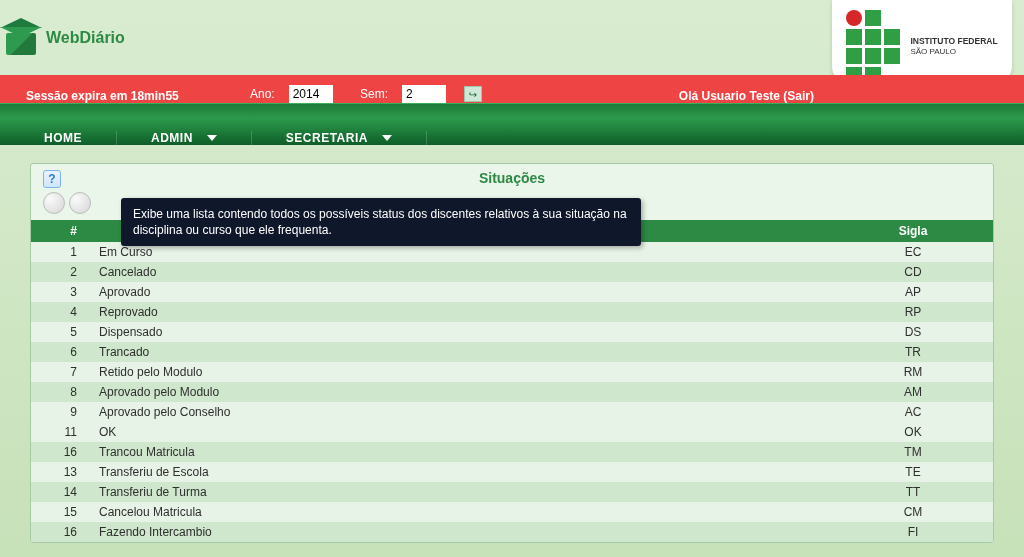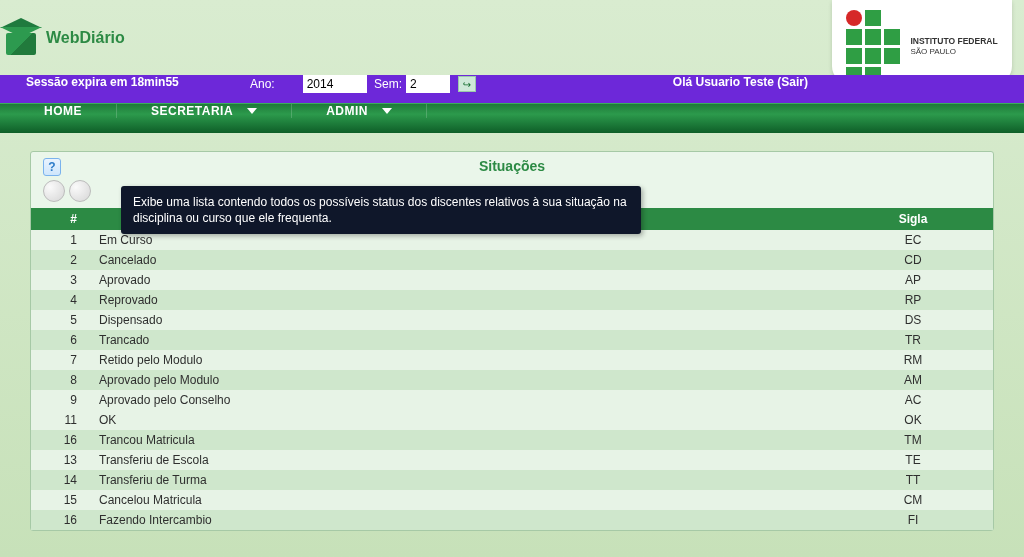--- a/index.html
+++ b/index.html
@@ -53,42 +53,42 @@
     padding:18px 12px 10px 12px;
     display:flex; align-items:center; justify-content:center;
   }
   .if-grid { display:grid; grid-template-columns: repeat(3, 16px); grid-auto-rows:16px; gap:3px; margin-right:10px;}
   .if-grid div { background:#2f9e44; }
   .if-grid .red { background:#d62828; border-radius:50%; }
   .if-grid .empty { background:transparent; }
   .if-text { font-size:8px; color:#333; line-height:1.2; }
   .if-text b { font-size:8.5px; }
   .session-bar {
-    height:28px; background:#6d28d9;
-    display:flex; align-items:flex-start;
+    height:28px; background:#ef4444;
+    display:flex; align-items:flex-end;
     color:#fff; font-size:12px; font-weight:bold;
     padding-left:26px; padding-right:200px;
     position:relative;
   }
-  .session-bar .ano-sem { position:absolute; left:250px; display:flex; align-items:center; gap:2px; font-weight:normal;}
+  .session-bar .ano-sem { position:absolute; left:250px; display:flex; align-items:center; gap:12px; font-weight:normal;}
   .session-bar .ano-sem label { margin-right:2px; font-weight:normal;}
   .session-bar .ano-sem input {
     height:18px; border:none; padding:1px 4px; font-size:12px; font-family:inherit;
   }
   .session-bar .ano-sem .go {
     width:18px; height:16px; background:#cfe8d8; border:1px solid #9ac9aa;
     margin-left:6px; display:inline-flex; align-items:center; justify-content:center;
     font-size:10px; cursor:pointer; color:#146b2e;
   }
-  .session-bar .hello { position:absolute; right:216px; font-weight:bold;}
+  .session-bar .hello { position:absolute; right:210px; font-weight:bold;}
   .session-bar .hello a { color:#fff; text-decoration:none;}
   .nav-bar {
-    height:30px;
+    height:42px;
     background: linear-gradient(to bottom, #1f7a39 0%, #2c9a4c 35%, #0e5e28 100%);
-    display:flex; align-items:flex-start;
+    display:flex; align-items:flex-end;
     font-size:12px; font-weight:bold; color:#fff;
     border-top:1px solid #3bae5c;
   }
   .nav-item {
     display:flex; align-items:center;
     padding:0 34px; cursor:pointer;
     border-right:1px solid rgba(255,255,255,0.18);
     letter-spacing:0.5px;
   }
   .nav-item:first-child{ padding-left:44px;}
@@ -180,43 +180,43 @@
   </div>
 </div>
 
 <div class="session-bar">
   <span>
     <span>Sessão expira em</span>
     <span>18min55</span>
   </span>
   <span class="ano-sem">
     <label>Ano:</label>
-    <input type="text" style="width: 64px; margin-left: 24px;" value="2014">
+    <input type="text" style="width: 44px;" value="2014">
     &nbsp;
     <label>Sem:</label>
     <input type="text" style="width: 44px;" value="2">
     <span class="go">↪</span>
   </span>
   <span class="hello">
     <span>Olá</span>
     <span>Usuario Teste</span>
     (<a href="#">Sair</a>)
   </span>
 </div>
 
 <div class="nav-bar">
   <div class="nav-item">
     <span>HOME</span>
   </div>
   <div class="nav-item">
+    <span>ADMIN</span>
+    <span class="caret"></span>
+  </div>
+  <div class="nav-item">
     <span>SECRETARIA</span>
-    <span class="caret"></span>
-  </div>
-  <div class="nav-item">
-    <span>ADMIN</span>
     <span class="caret"></span>
   </div>
 </div>
 
 <div class="content">
   <div class="help-row">
     <span class="help-icon">?</span>
     <span class="page-title">Situações</span>
   </div>
 

